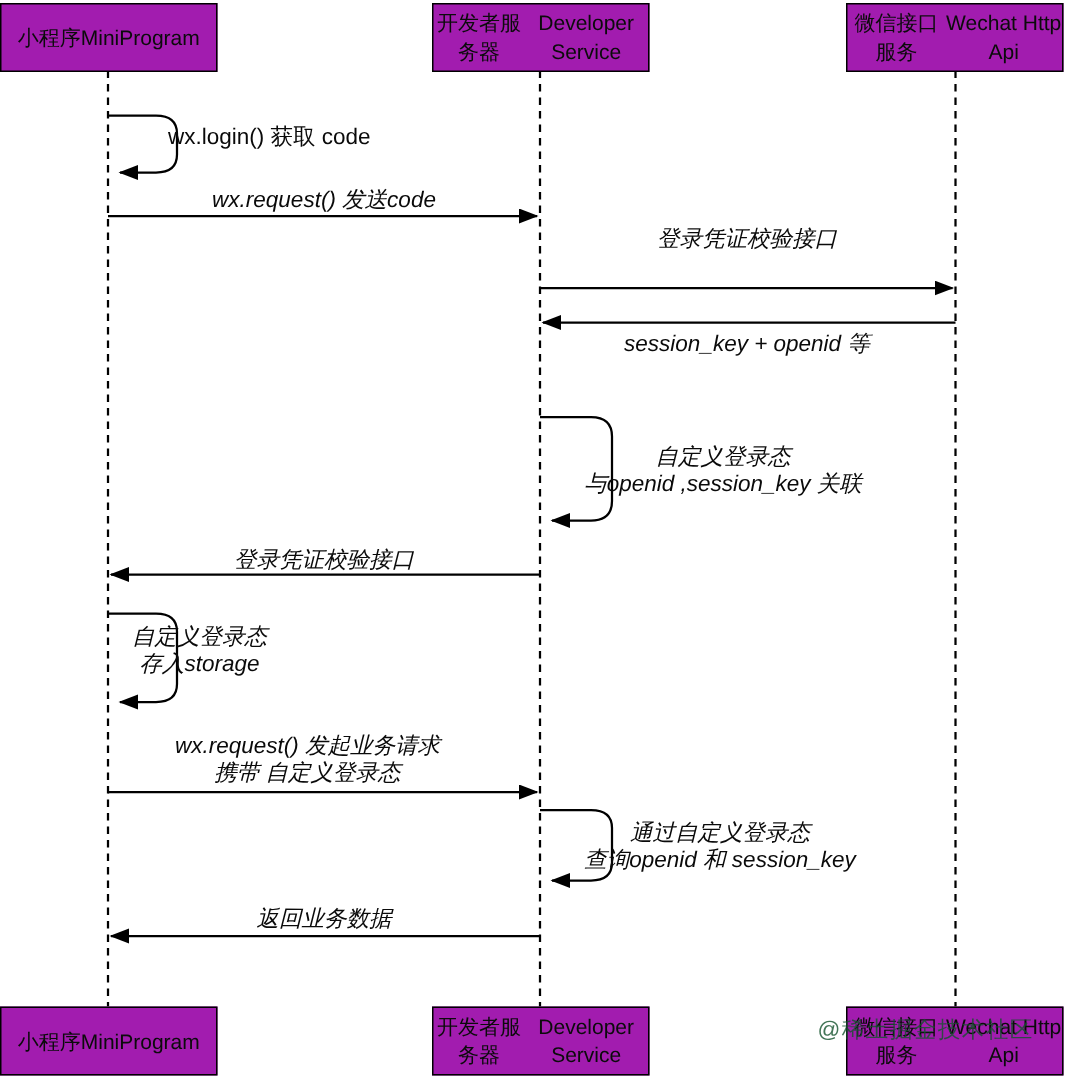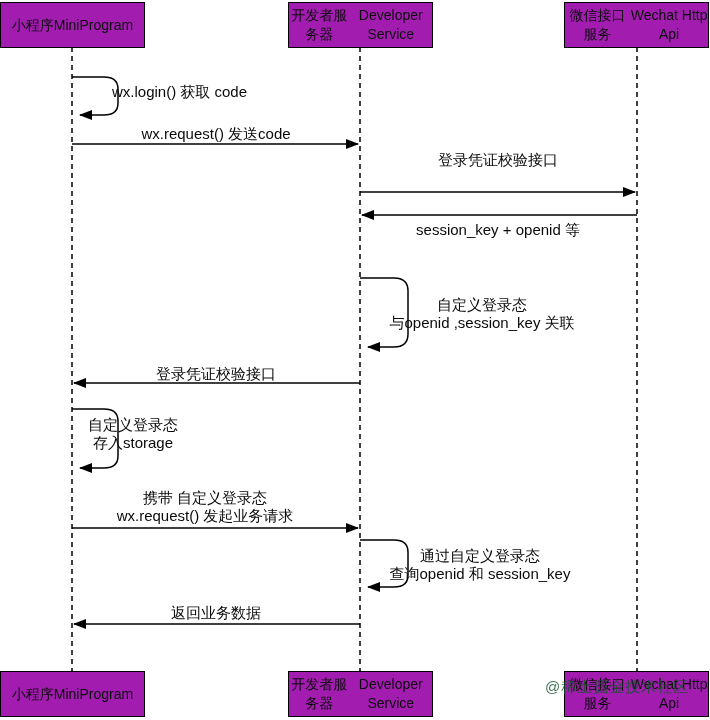--- a/index.html
+++ b/index.html
@@ -12,21 +12,21 @@
   .actor-box{
     position:absolute;width:143px;height:44px;background:#a21caf;
     border:1.6px solid #000;display:flex;
     align-items:center;justify-content:center;text-align:center;
     font-size:14px;line-height:19px;z-index:2;
   }
   .msg{
     position:absolute;font-size:15px;line-height:17.5px;color:#0a0a0a;
     z-index:3;white-space:nowrap;
   }
-  .msg.center{text-align:center;}
+  .msg.center{text-align:center;font-style:italic;}
   .watermark{
     position:absolute;left:545px;top:678px;font-size:15px;line-height:18px;
     color:#14532d;opacity:0.8;letter-spacing:1px;z-index:6;white-space:nowrap;
   }
 </style>
 </head>
 <body>
 
 <div class="canvas">
 
@@ -112,22 +112,22 @@
   <div class="msg center" style="left:86px;top:365px;width:260px;">
     <div>登录凭证校验接口</div>
   </div>
 
   <div class="msg center" style="left:63px;top:416px;width:140px;">
     <div>自定义登录态</div>
     <div>存入storage</div>
   </div>
 
   <div class="msg center" style="left:75px;top:489px;width:260px;">
+    <div>wx.request() 发起业务请求</div>
     <div>携带 自定义登录态</div>
-    <div>wx.request() 发起业务请求</div>
   </div>
 
   <div class="msg center" style="left:86px;top:604px;width:260px;">
     <div>返回业务数据</div>
   </div>
 
   <div class="msg center" style="left:360px;top:547px;width:240px;">
     <div>通过自定义登录态</div>
     <div>查询openid 和 session_key</div>
   </div>

